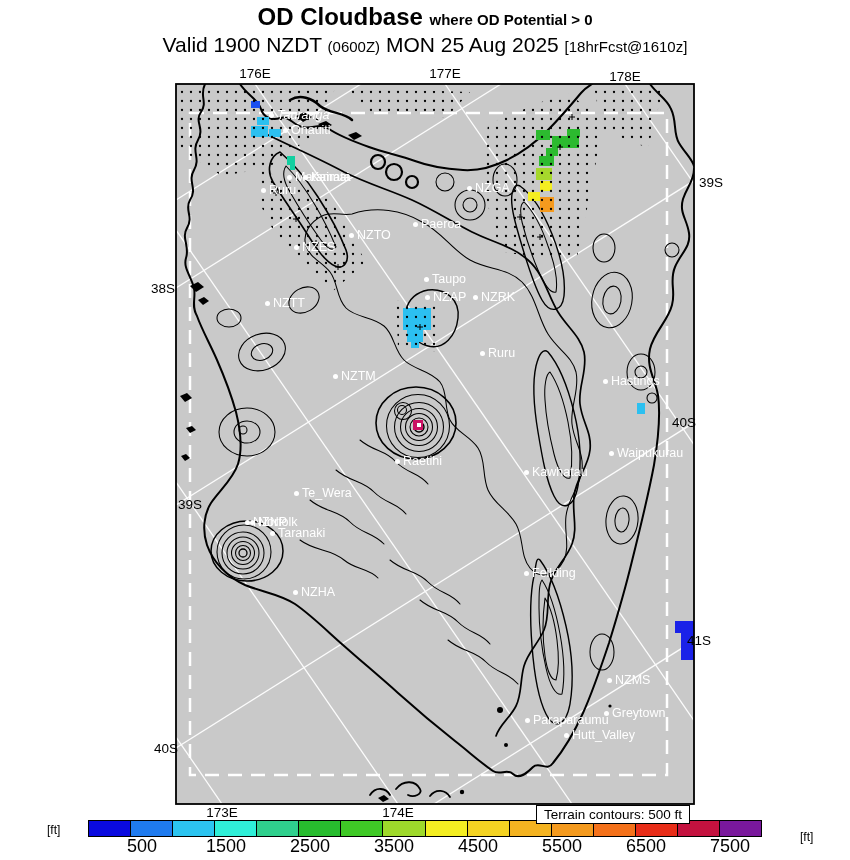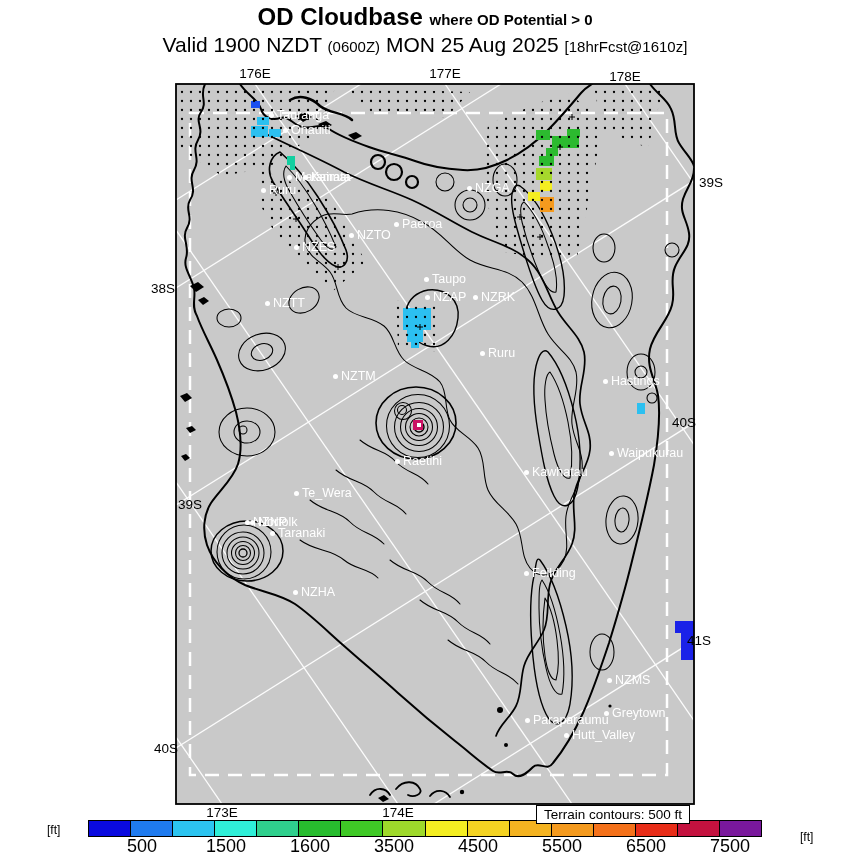--- a/index.html
+++ b/index.html
@@ -239,21 +239,21 @@
       <div class="axlab" style="left: 398px; top: 812px;">174E</div>
       <div class="axlab" style="left: 163px; top: 288px;">38S</div>
       <div class="axlab" style="left: 190px; top: 504px;">39S</div>
       <div class="axlab" style="left: 166px; top: 748px;">40S</div>
       <div class="axlab" style="left: 711px; top: 182px;">39S</div>
       <div class="axlab" style="left: 684px; top: 422px;">40S</div>
       <div class="axlab" style="left: 699px; top: 640px;">41S</div>
     </div>
 
   <div id="place-layer">
-      <div class="place" style="left: 269px; top: 115px;">
+      <div class="place" style="left: 269px; top: 115px; font-style: italic;">
         <span class="pdot"></span>
         <span>Tauranga</span>
       </div>
       <div class="place" style="left: 283px; top: 130px;">
         <span class="pdot"></span>
         <span>Ohauiti</span>
       </div>
       <div class="place" style="left: 287px; top: 177px;">
         <span class="pdot"></span>
         <span>Matamata</span>
@@ -263,21 +263,21 @@
         <span>Kaimai</span>
       </div>
       <div class="place" style="left: 261px; top: 190px;">
         <span class="pdot"></span>
         <span>Ruru</span>
       </div>
       <div class="place" style="left: 467px; top: 188px;">
         <span class="pdot"></span>
         <span>NZGA</span>
       </div>
-      <div class="place" style="left: 394px; top: 224px;">
+      <div class="place" style="left: 413px; top: 224px;">
         <span class="pdot"></span>
         <span>Paeroa</span>
       </div>
       <div class="place" style="left: 349px; top: 235px;">
         <span class="pdot"></span>
         <span>NZTO</span>
       </div>
       <div class="place" style="left: 294px; top: 247px;">
         <span class="pdot"></span>
         <span>NZES</span>
@@ -381,21 +381,21 @@
       <div class="cseg" style="background: rgb(244, 179, 33);"></div>
       <div class="cseg" style="background: rgb(244, 154, 30);"></div>
       <div class="cseg" style="background: rgb(244, 113, 26);"></div>
       <div class="cseg" style="background: rgb(232, 45, 24);"></div>
       <div class="cseg" style="background: rgb(196, 18, 63);"></div>
       <div class="cseg" style="background: rgb(121, 24, 156);"></div>
     </div>
   <div class="cticks" id="cticks">
       <div class="ctick" style="left: 42px;">500</div>
       <div class="ctick" style="left: 126px;">1500</div>
-      <div class="ctick" style="left: 210px;">1600</div>
+      <div class="ctick" style="left: 210px;">2500</div>
       <div class="ctick" style="left: 294px;">3500</div>
       <div class="ctick" style="left: 378px;">4500</div>
       <div class="ctick" style="left: 462px;">5500</div>
       <div class="ctick" style="left: 546px;">6500</div>
       <div class="ctick" style="left: 630px;">7500</div>
     </div>
 
 </div>
 
 </body></html>

